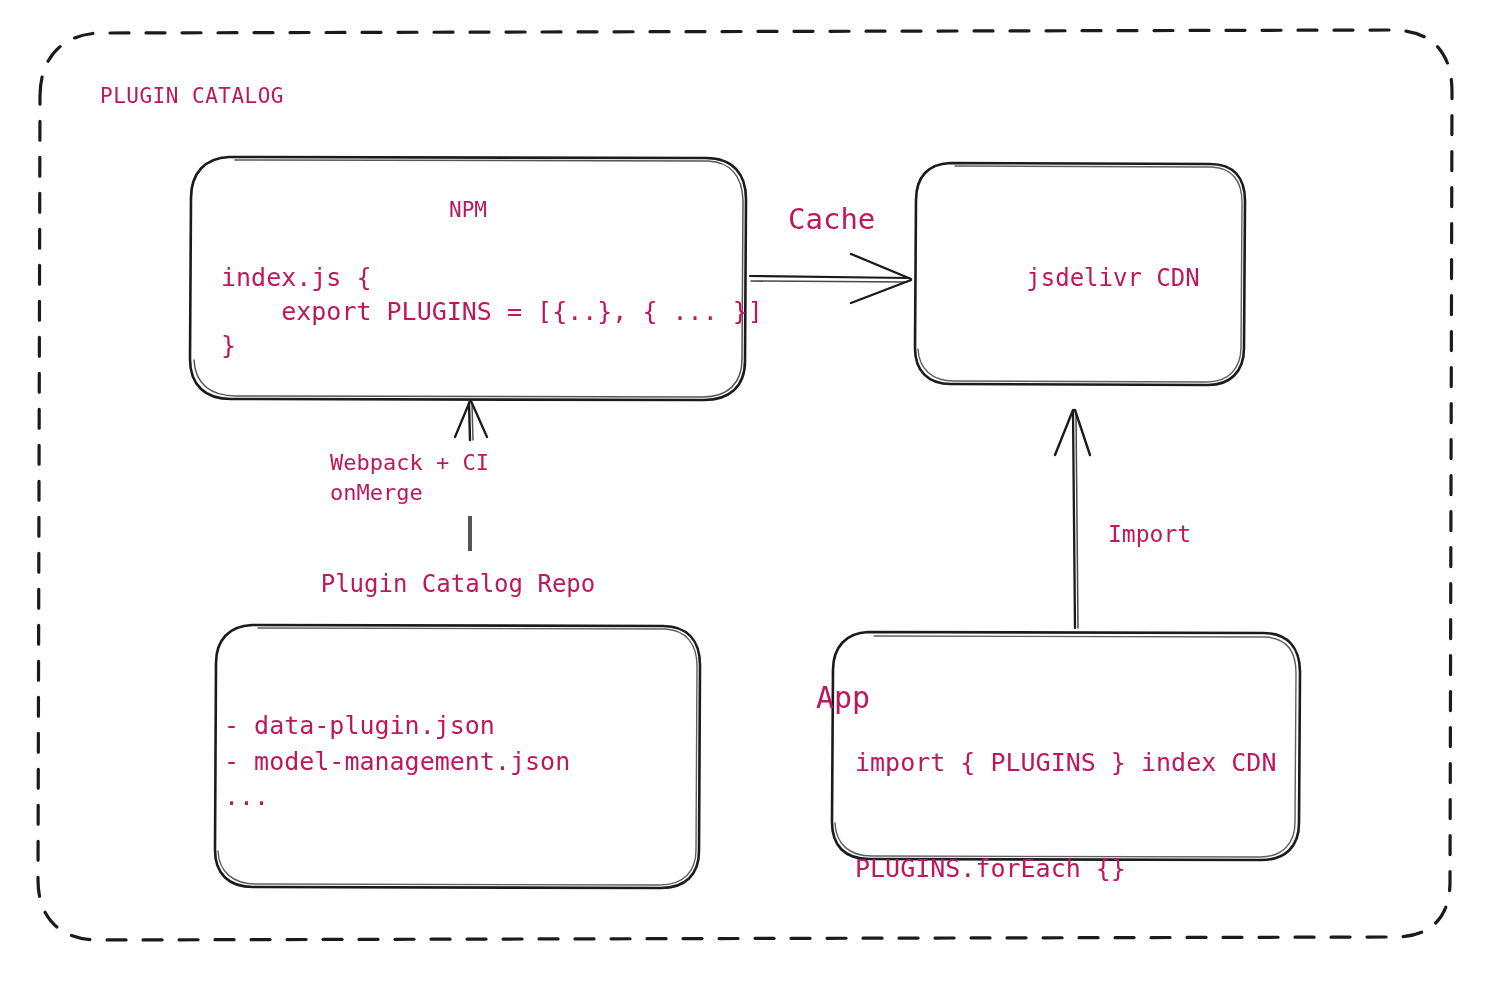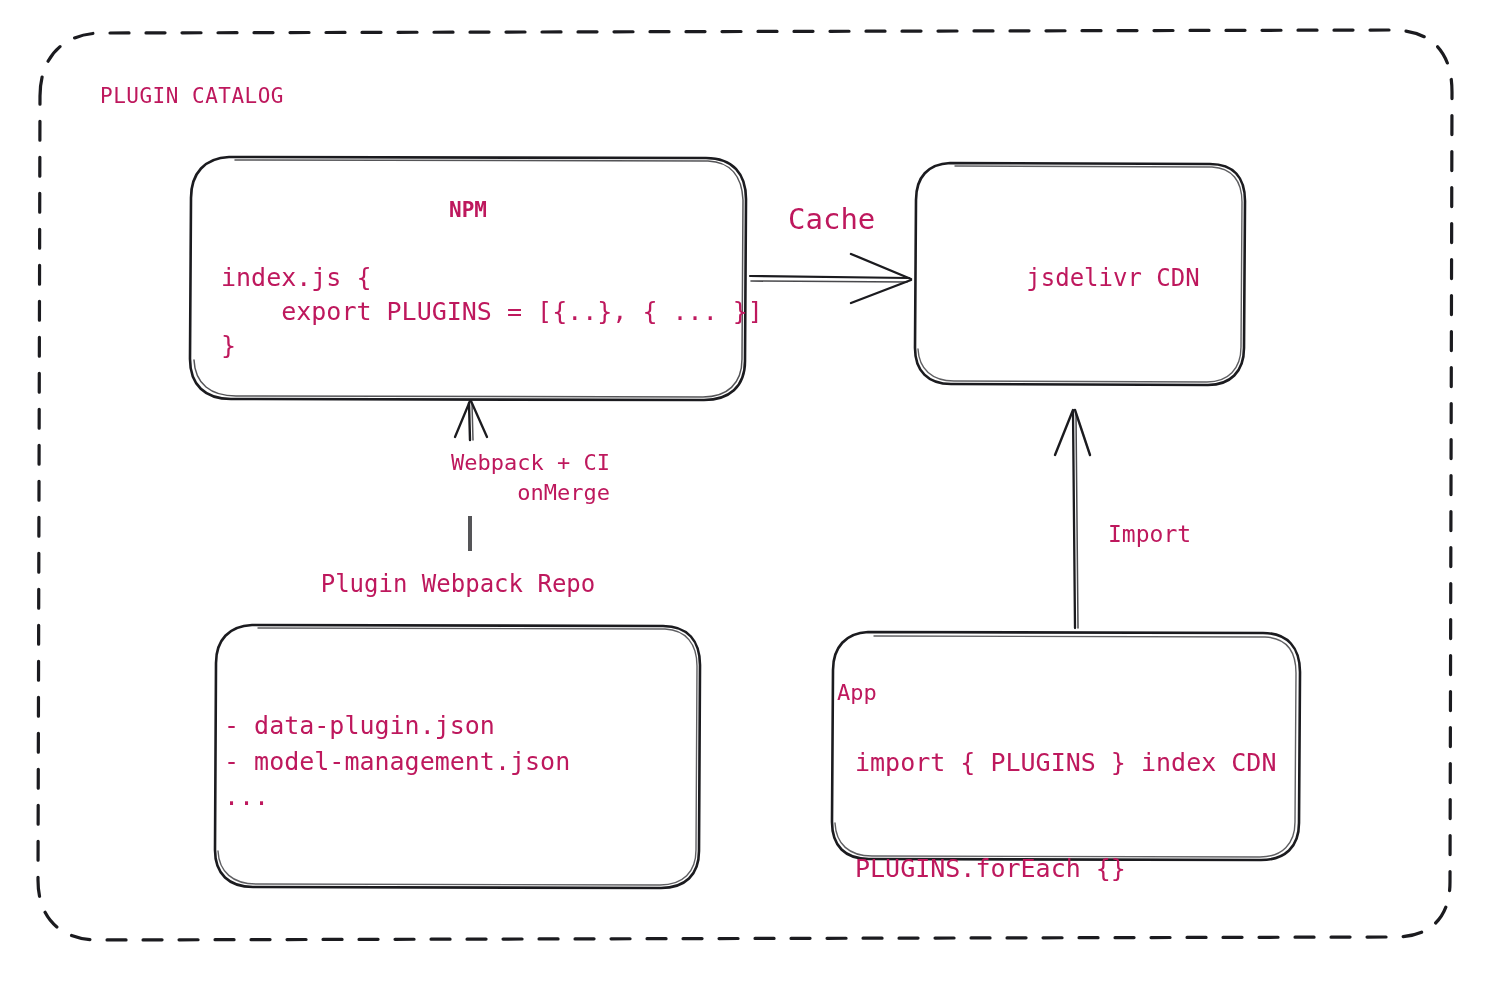--- a/index.html
+++ b/index.html
@@ -39,21 +39,20 @@
     letter-spacing: 0.5px;
   }
 
   
   #npm-title {
     left: 190px;
     top: 196px;
     width: 556px;
     text-align: center;
     font-size: 21px;
-    font-weight: bold;
   }
   #npm-code {
     left: 221px;
     top: 253px;
     font-size: 25px;
     line-height: 1.36;
     margin-top: 8px;
   }
 
   
@@ -70,21 +69,21 @@
     left: 788px;
     top: 200px;
     font-size: 29px;
   }
 
   
   #webpack-label {
     left: 330px;
     top: 448px;
     width: 280px;
-    text-align: right;
+    text-align: left;
     font-size: 22px;
     line-height: 1.35;
   }
 
   
   #repo-label {
     left: 215px;
     top: 568px;
     width: 486px;
     text-align: center;
@@ -99,23 +98,23 @@
 
   
   #import-label {
     left: 1108px;
     top: 519px;
     font-size: 23px;
   }
 
   
   #app-title {
-    left: 837px;
+    left: 816px;
     top: 678px;
-    font-size: 22px;
+    font-size: 30px;
   }
   #app-code {
     left: 855px;
     top: 736px;
     font-size: 25px;
     line-height: 2.12;
   }
 
   .hit {
     position: absolute;
@@ -237,21 +236,21 @@
     export PLUGINS = [{..}, { ... }]
 }</div>
 
 <div class="lbl" id="cdn-title">jsdelivr CDN</div>
 
 <div class="lbl" id="cache-label">Cache</div>
 
 <div class="lbl" id="webpack-label">Webpack + CI
 onMerge</div>
 
-<div class="lbl" id="repo-label">Plugin Webpack Repo</div>
+<div class="lbl" id="repo-label">Plugin Catalog Repo</div>
 <div class="lbl" id="repo-code">- data-plugin.json
 - model-management.json
 ...</div>
 
 <div class="lbl" id="import-label">Import</div>
 
 <div class="lbl" id="app-title">App</div>
 <div class="lbl" id="app-code">import { PLUGINS } index CDN
 
 PLUGINS.forEach {}</div>

